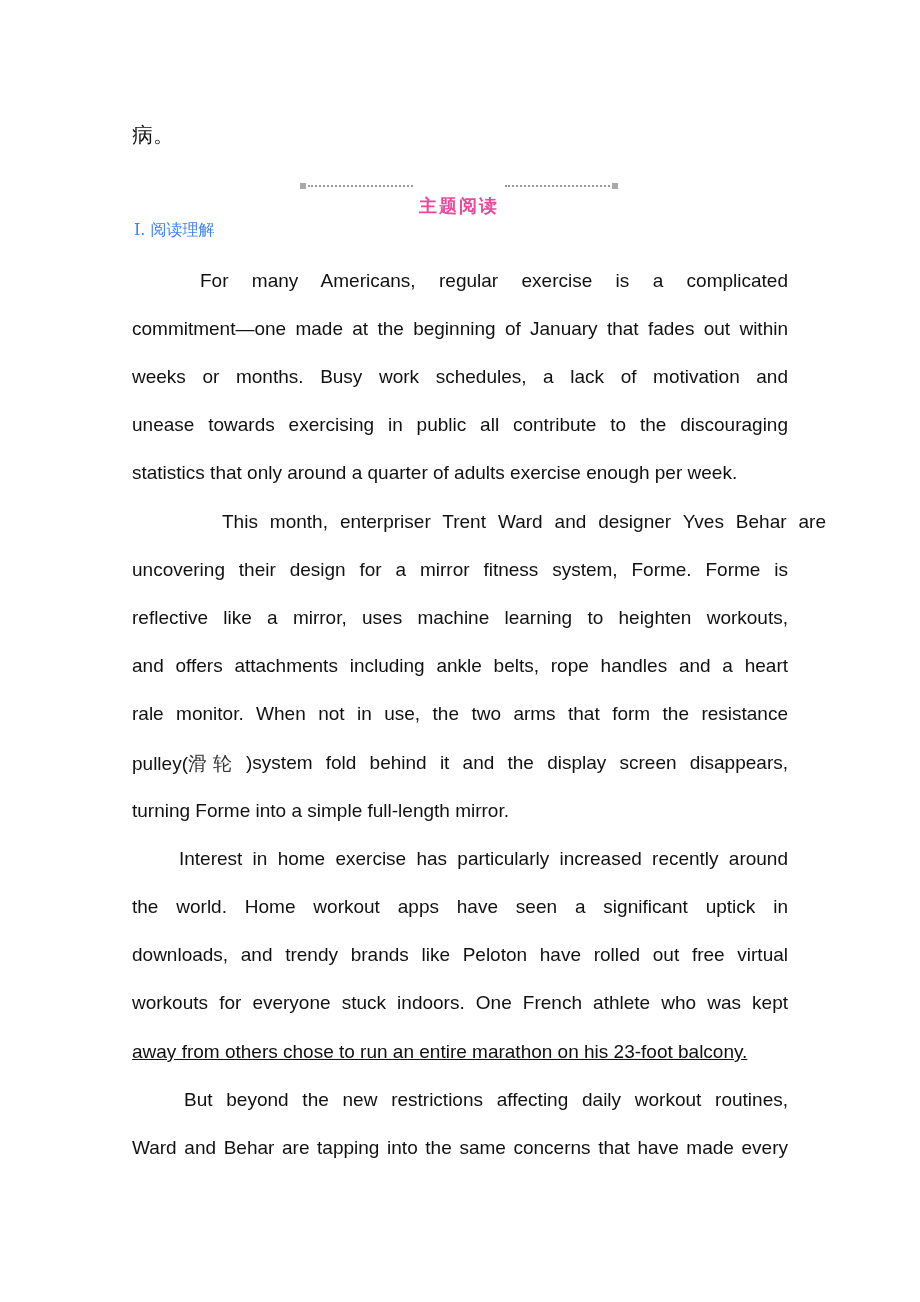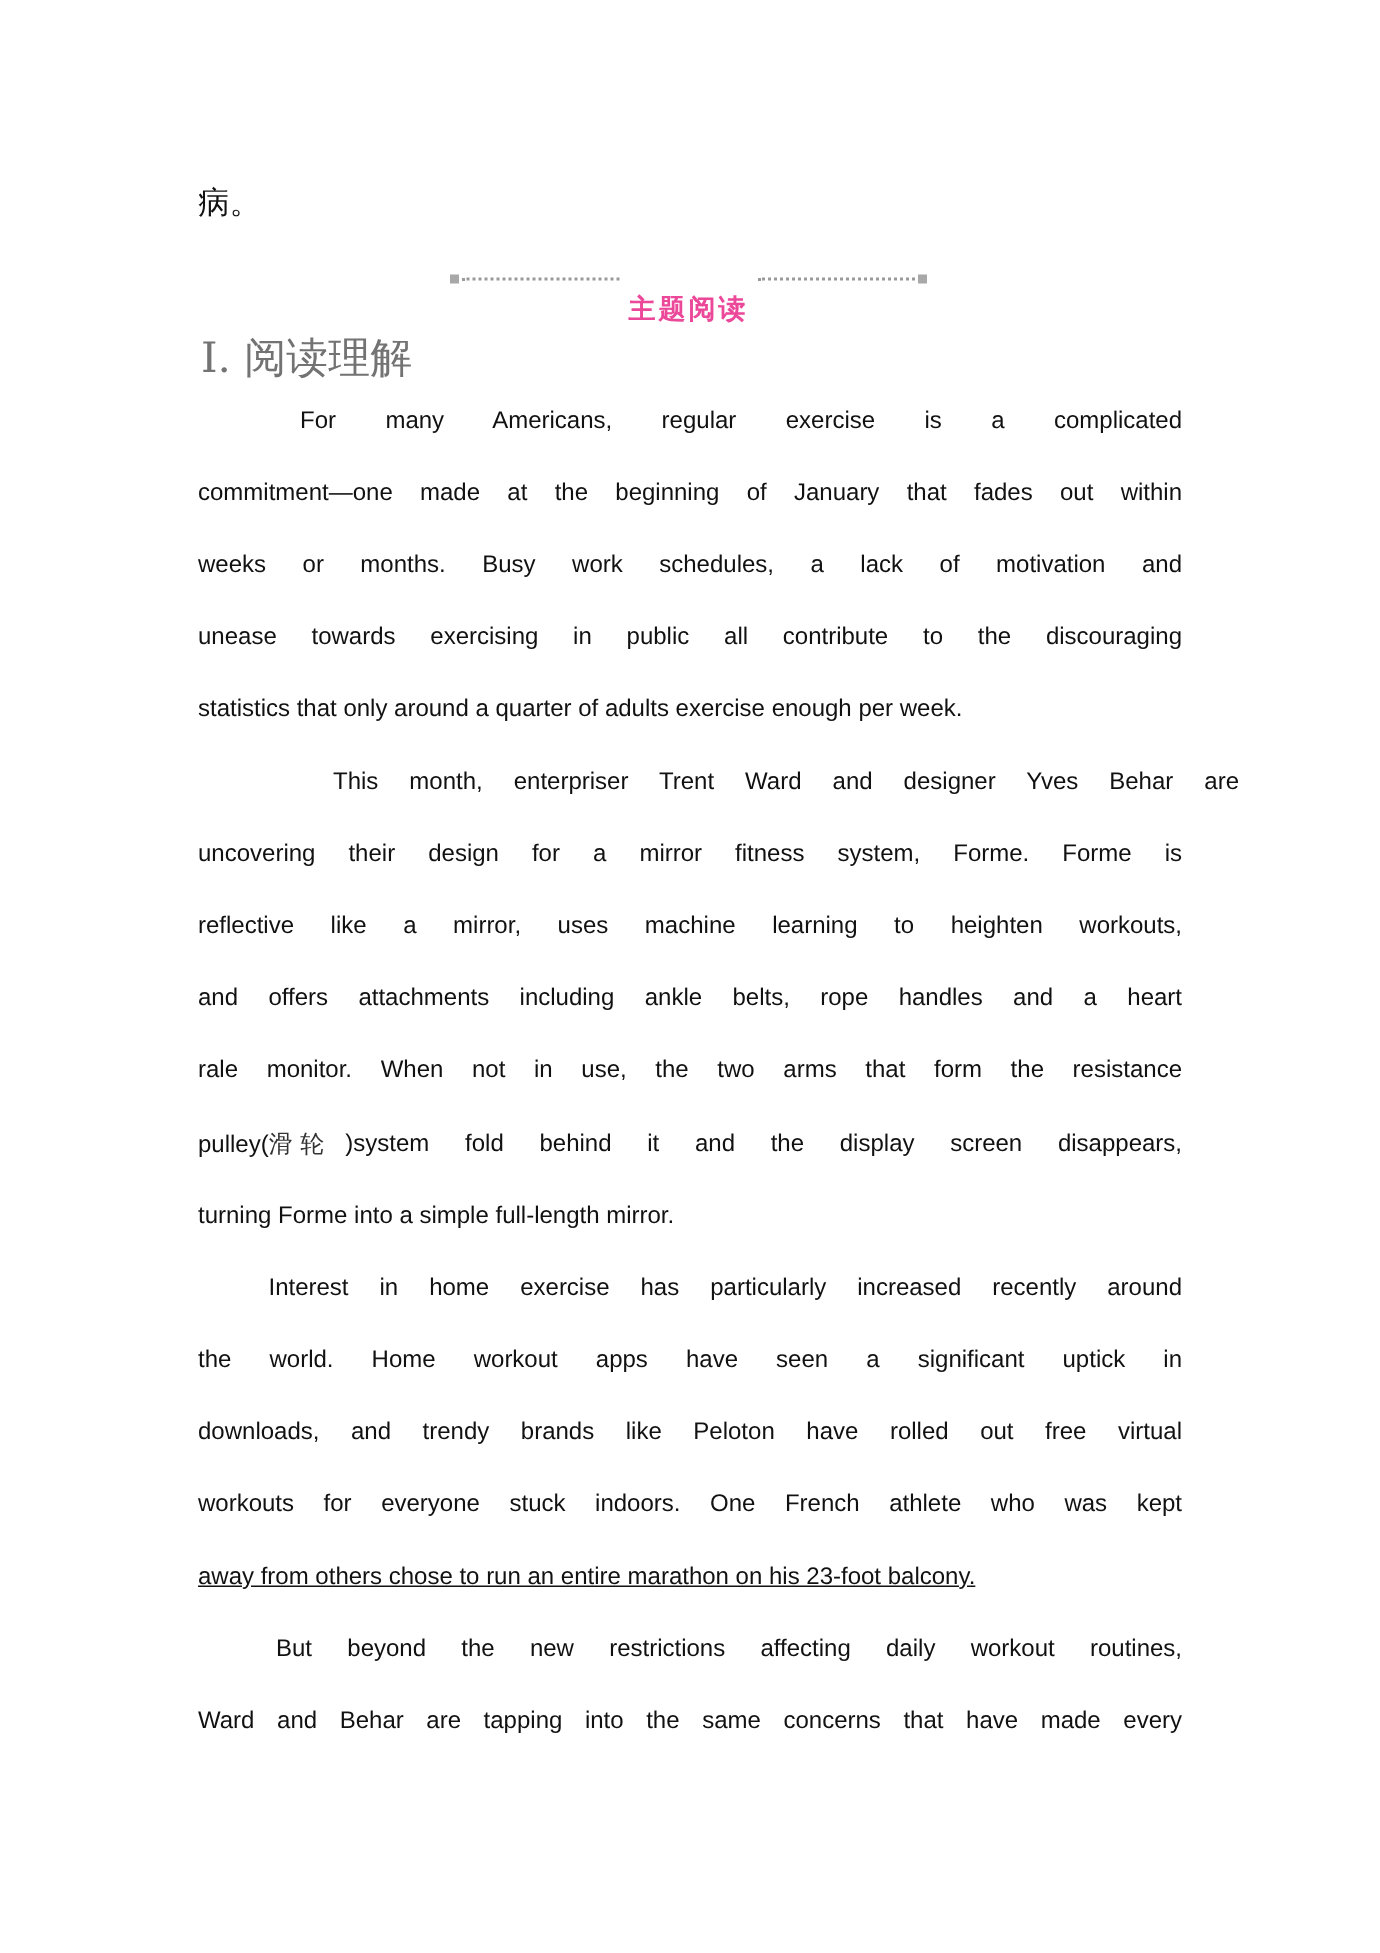--- a/index.html
+++ b/index.html
@@ -1,39 +1,39 @@
 <!DOCTYPE html>
 <html><head>
   <meta charset="utf-8">
   <style>
     html, body { margin: 0; padding: 0; background: #ffffff; }
     body { width: 920px; height: 1302px; position: relative; overflow: hidden; color: #111; }
     .page { position: absolute; left: 0; top: 0; width: 920px; height: 1302px; }
     .line {
       position: absolute; left: 132px; width: 656px;
       font-family: "Liberation Sans", "DejaVu Sans", sans-serif;
-      font-size: 16px; line-height: 24px; white-space: nowrap;
+      font-size: 19px; line-height: 24px; white-space: nowrap;
       transform-origin: left top;
     }
     .just { text-align: justify; text-align-last: justify; white-space: normal; }
     .cjk { font-family: "DejaVu Serif", serif; font-size: 21px; }
     .cjk-inline { font-family: "DejaVu Serif", serif; color: #333; }
     .heading-wrap {
       position: absolute; left: 300px; top: 172px; width: 318px; height: 28px;
       display: flex; align-items: center; justify-content: space-between;
     }
     .rule { flex: 1; height: 0; border-top: 2px dotted #9a9a9a; margin: 0 2px; }
     .endcap { width: 6px; height: 6px; background: #a8a8a8; }
     .heading-text {
       font-family: "DejaVu Sans", sans-serif; font-weight: bold;
       font-size: 18px; letter-spacing: 2px; padding: 0 4px; color: #ec4899; margin-top: 40px;
     }
     .section-label {
       position: absolute; left: 134px; top: 220px;
-      font-family: "DejaVu Serif", serif; font-size: 28px; color: #737373;
+      font-family: "DejaVu Serif", serif; font-size: 16px; color: #3b82f6;
     }
   </style>
 </head>
 <body>
 
 <div class="page">
 
   <div class="line cjk" style="top:123px;">病。</div>
 
   <div class="heading-wrap">

